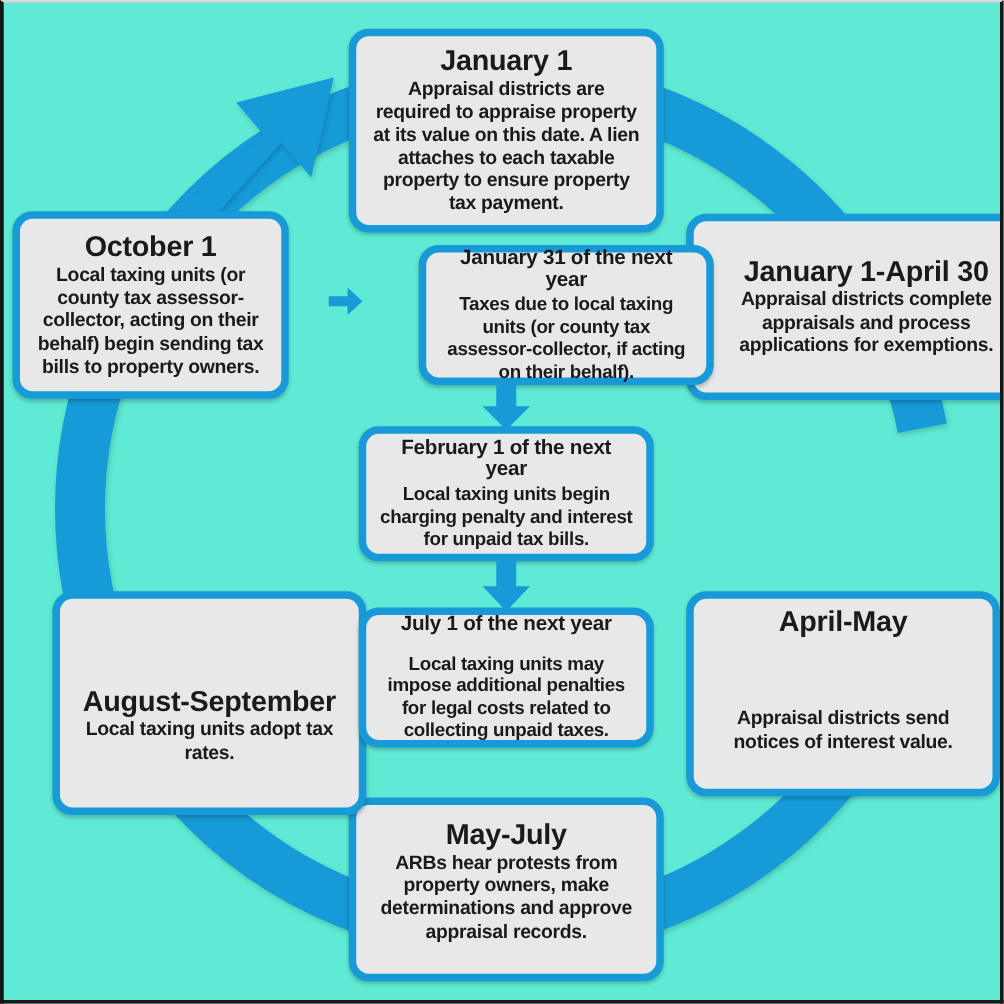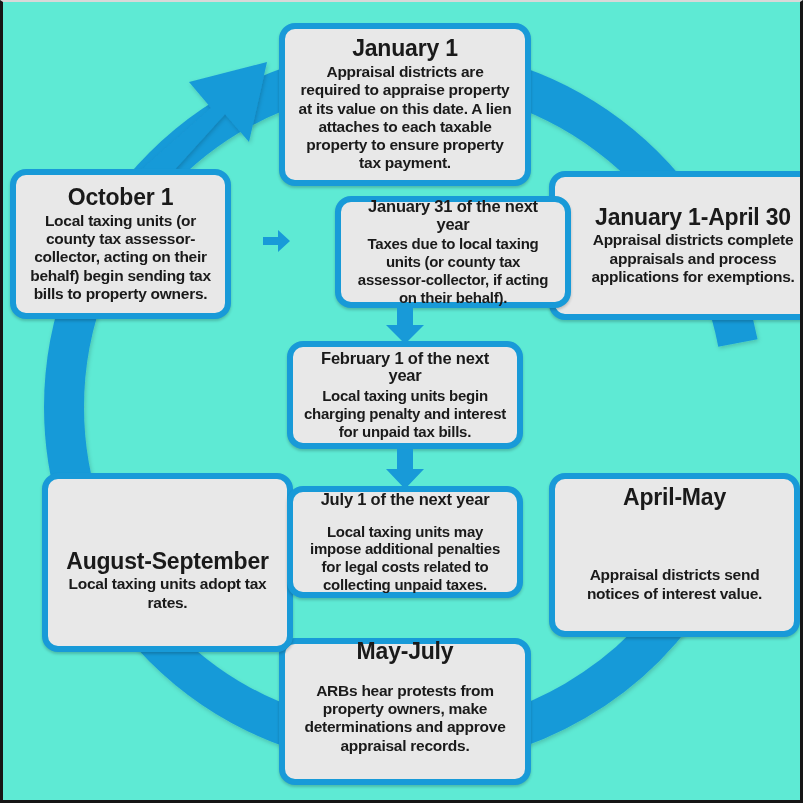--- a/index.html
+++ b/index.html
@@ -65,21 +65,21 @@
   .outer .body  { font-size: 15.5px; font-weight: 600; }
 
   
   .center .title { font-size: 16.5px; }
   .center .body  { font-size: 15px; font-weight: 600; }
 
   
   #node-jan1       { left: 276px; top: 21px;  width: 252px; height: 163px; }
   #node-janapr     { left: 546px; top: 169px; width: 288px; height: 149px; }
   #node-aprmay     { left: 546px; top: 471px; width: 251px; height: 164px; justify-content: space-between; padding-bottom: 28px; }
-  #node-mayjul     { left: 276px; top: 636px; width: 252px; height: 147px; justify-content: flex-end; padding-bottom: 24px; gap: 16px; }
+  #node-mayjul     { left: 276px; top: 636px; width: 252px; height: 147px; justify-content: flex-end; padding-bottom: 24px; }
   #node-augsep     { left: 7px;   top: 471px; width: 251px; height: 179px; justify-content: flex-end; padding-bottom: 34px; margin-left: 32px; }
   #node-oct1       { left: 7px;   top: 167px; width: 221px; height: 150px; }
 
   #node-jan31      { left: 284px; top: 194px; width: 236px; height: 112px; margin-left: 48px; }
   #node-feb1       { left: 284px; top: 339px; width: 236px; height: 108px; }
   #node-jul1       { left: 284px; top: 484px; width: 236px; height: 112px; gap: 12px; }
 
   
   .conn {
     position: absolute;

